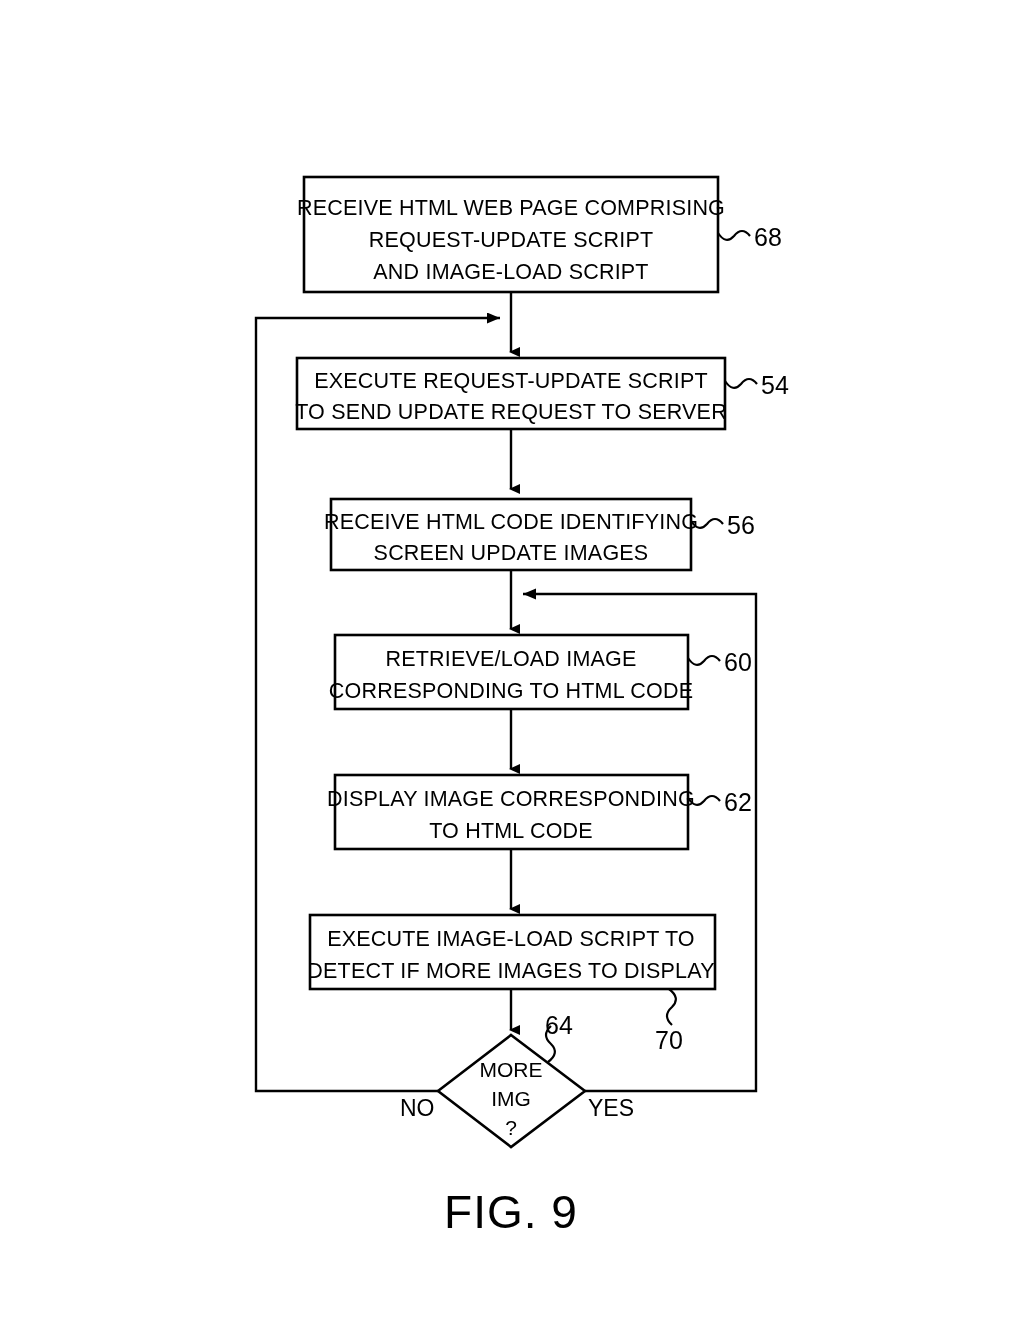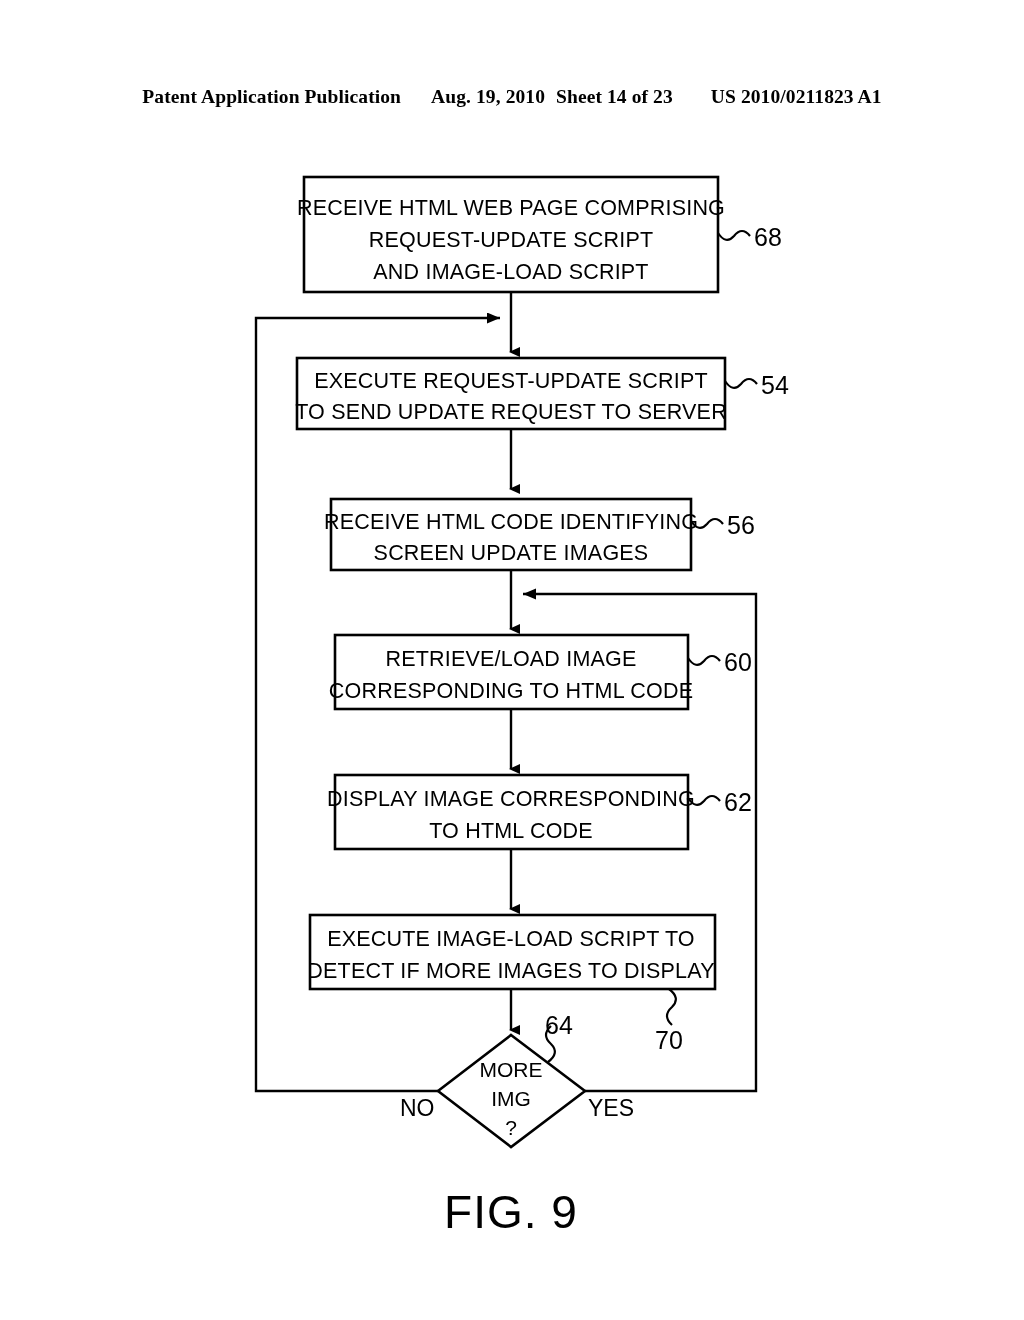--- a/index.html
+++ b/index.html
@@ -80,23 +80,20 @@
   }
   .shape { fill: #ffffff; stroke: #000000; stroke-width: 2.6; }
   .conn  { stroke: #000000; stroke-width: 2.4; fill: none; }
   .lead  { stroke: #000000; stroke-width: 2.2; fill: none; }
 </style>
 </head>
 <body>
 
 <div id="page">
 
-  <div class="pat-header">
-    <span class="seg">Patent Application Publication</span><span class="gap-big"></span><span class="seg">Aug. 19, 2010</span><span class="gap-mid"></span><span class="seg">Sheet 14 of 23</span><span class="gap-lg"></span><span class="seg">US 2010/0211823 A1</span>
-  </div>
 
   <svg id="diagram" viewBox="0 0 1024 1320">
     <defs>
       <marker id="arrowDown" markerWidth="14" markerHeight="14" refX="5" refY="9" orient="auto" markerUnits="userSpaceOnUse">
         <path d="M0,0 L10,0 L5,11 Z" fill="#000"></path>
       </marker>
       <marker id="arrowHead" markerWidth="16" markerHeight="14" refX="13" refY="5.5" orient="auto" markerUnits="userSpaceOnUse">
         <path d="M0,0 L13,5.5 L0,11 Z" fill="#000"></path>
       </marker>
     </defs>

